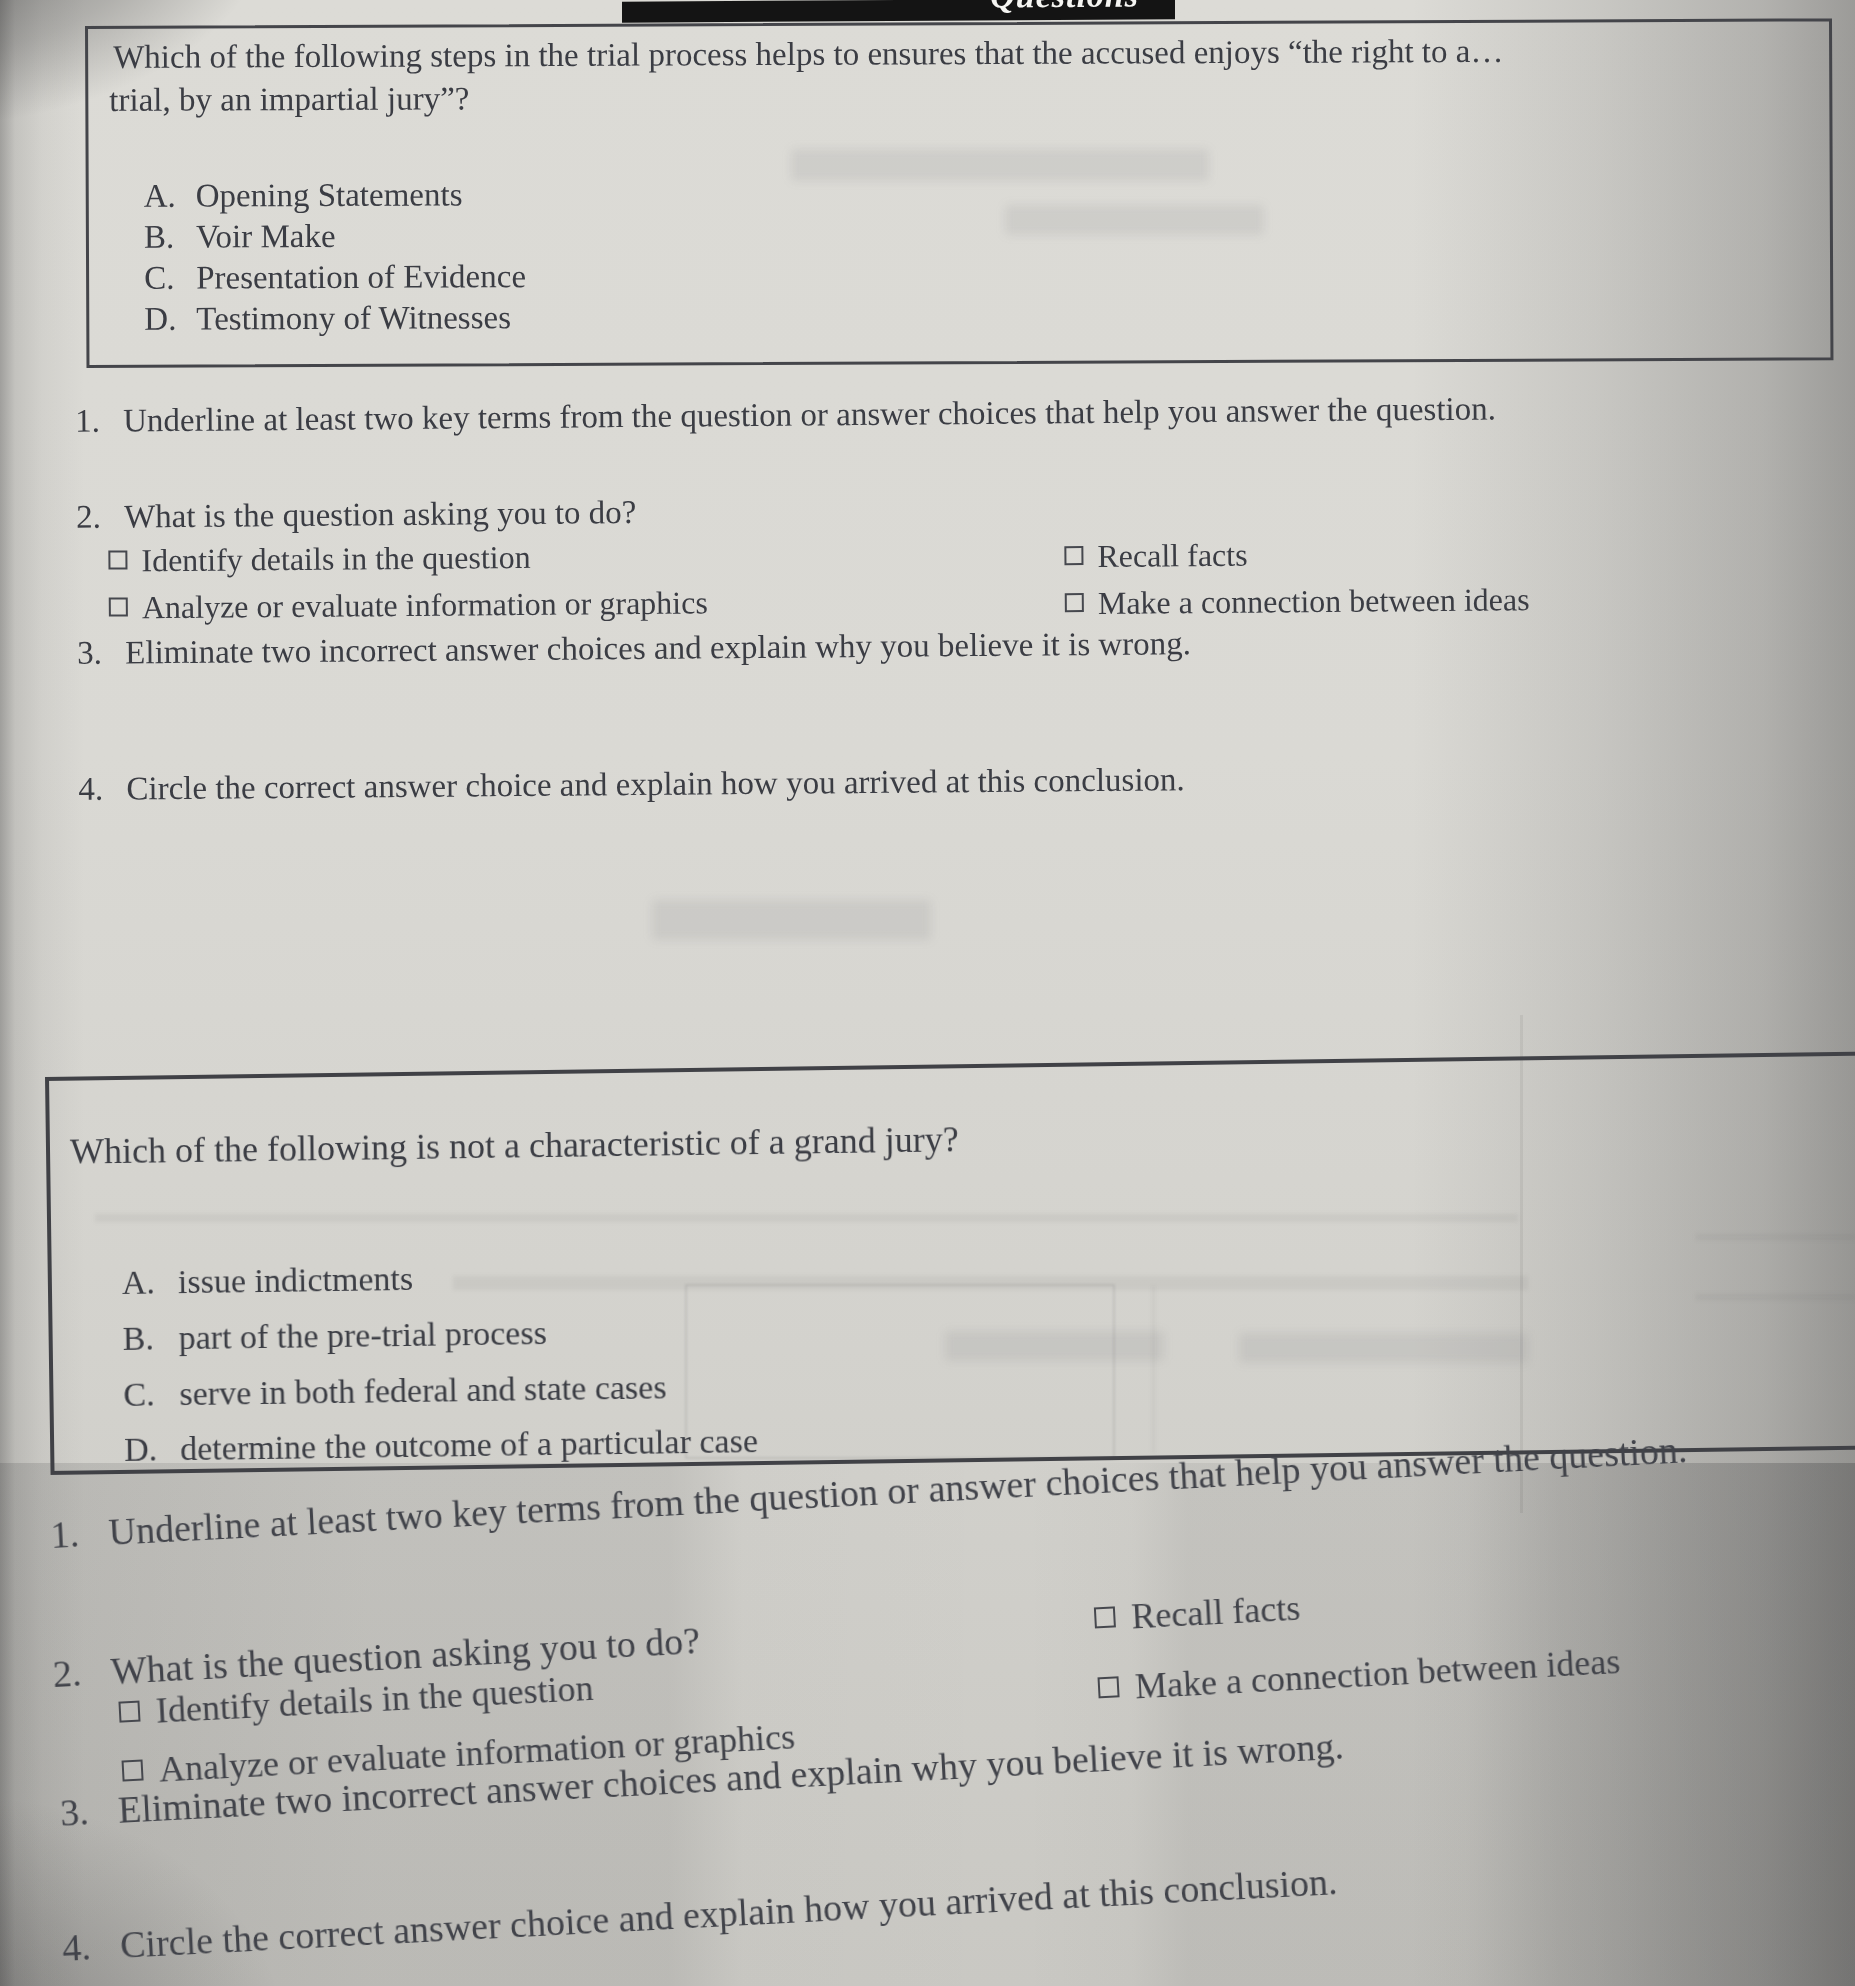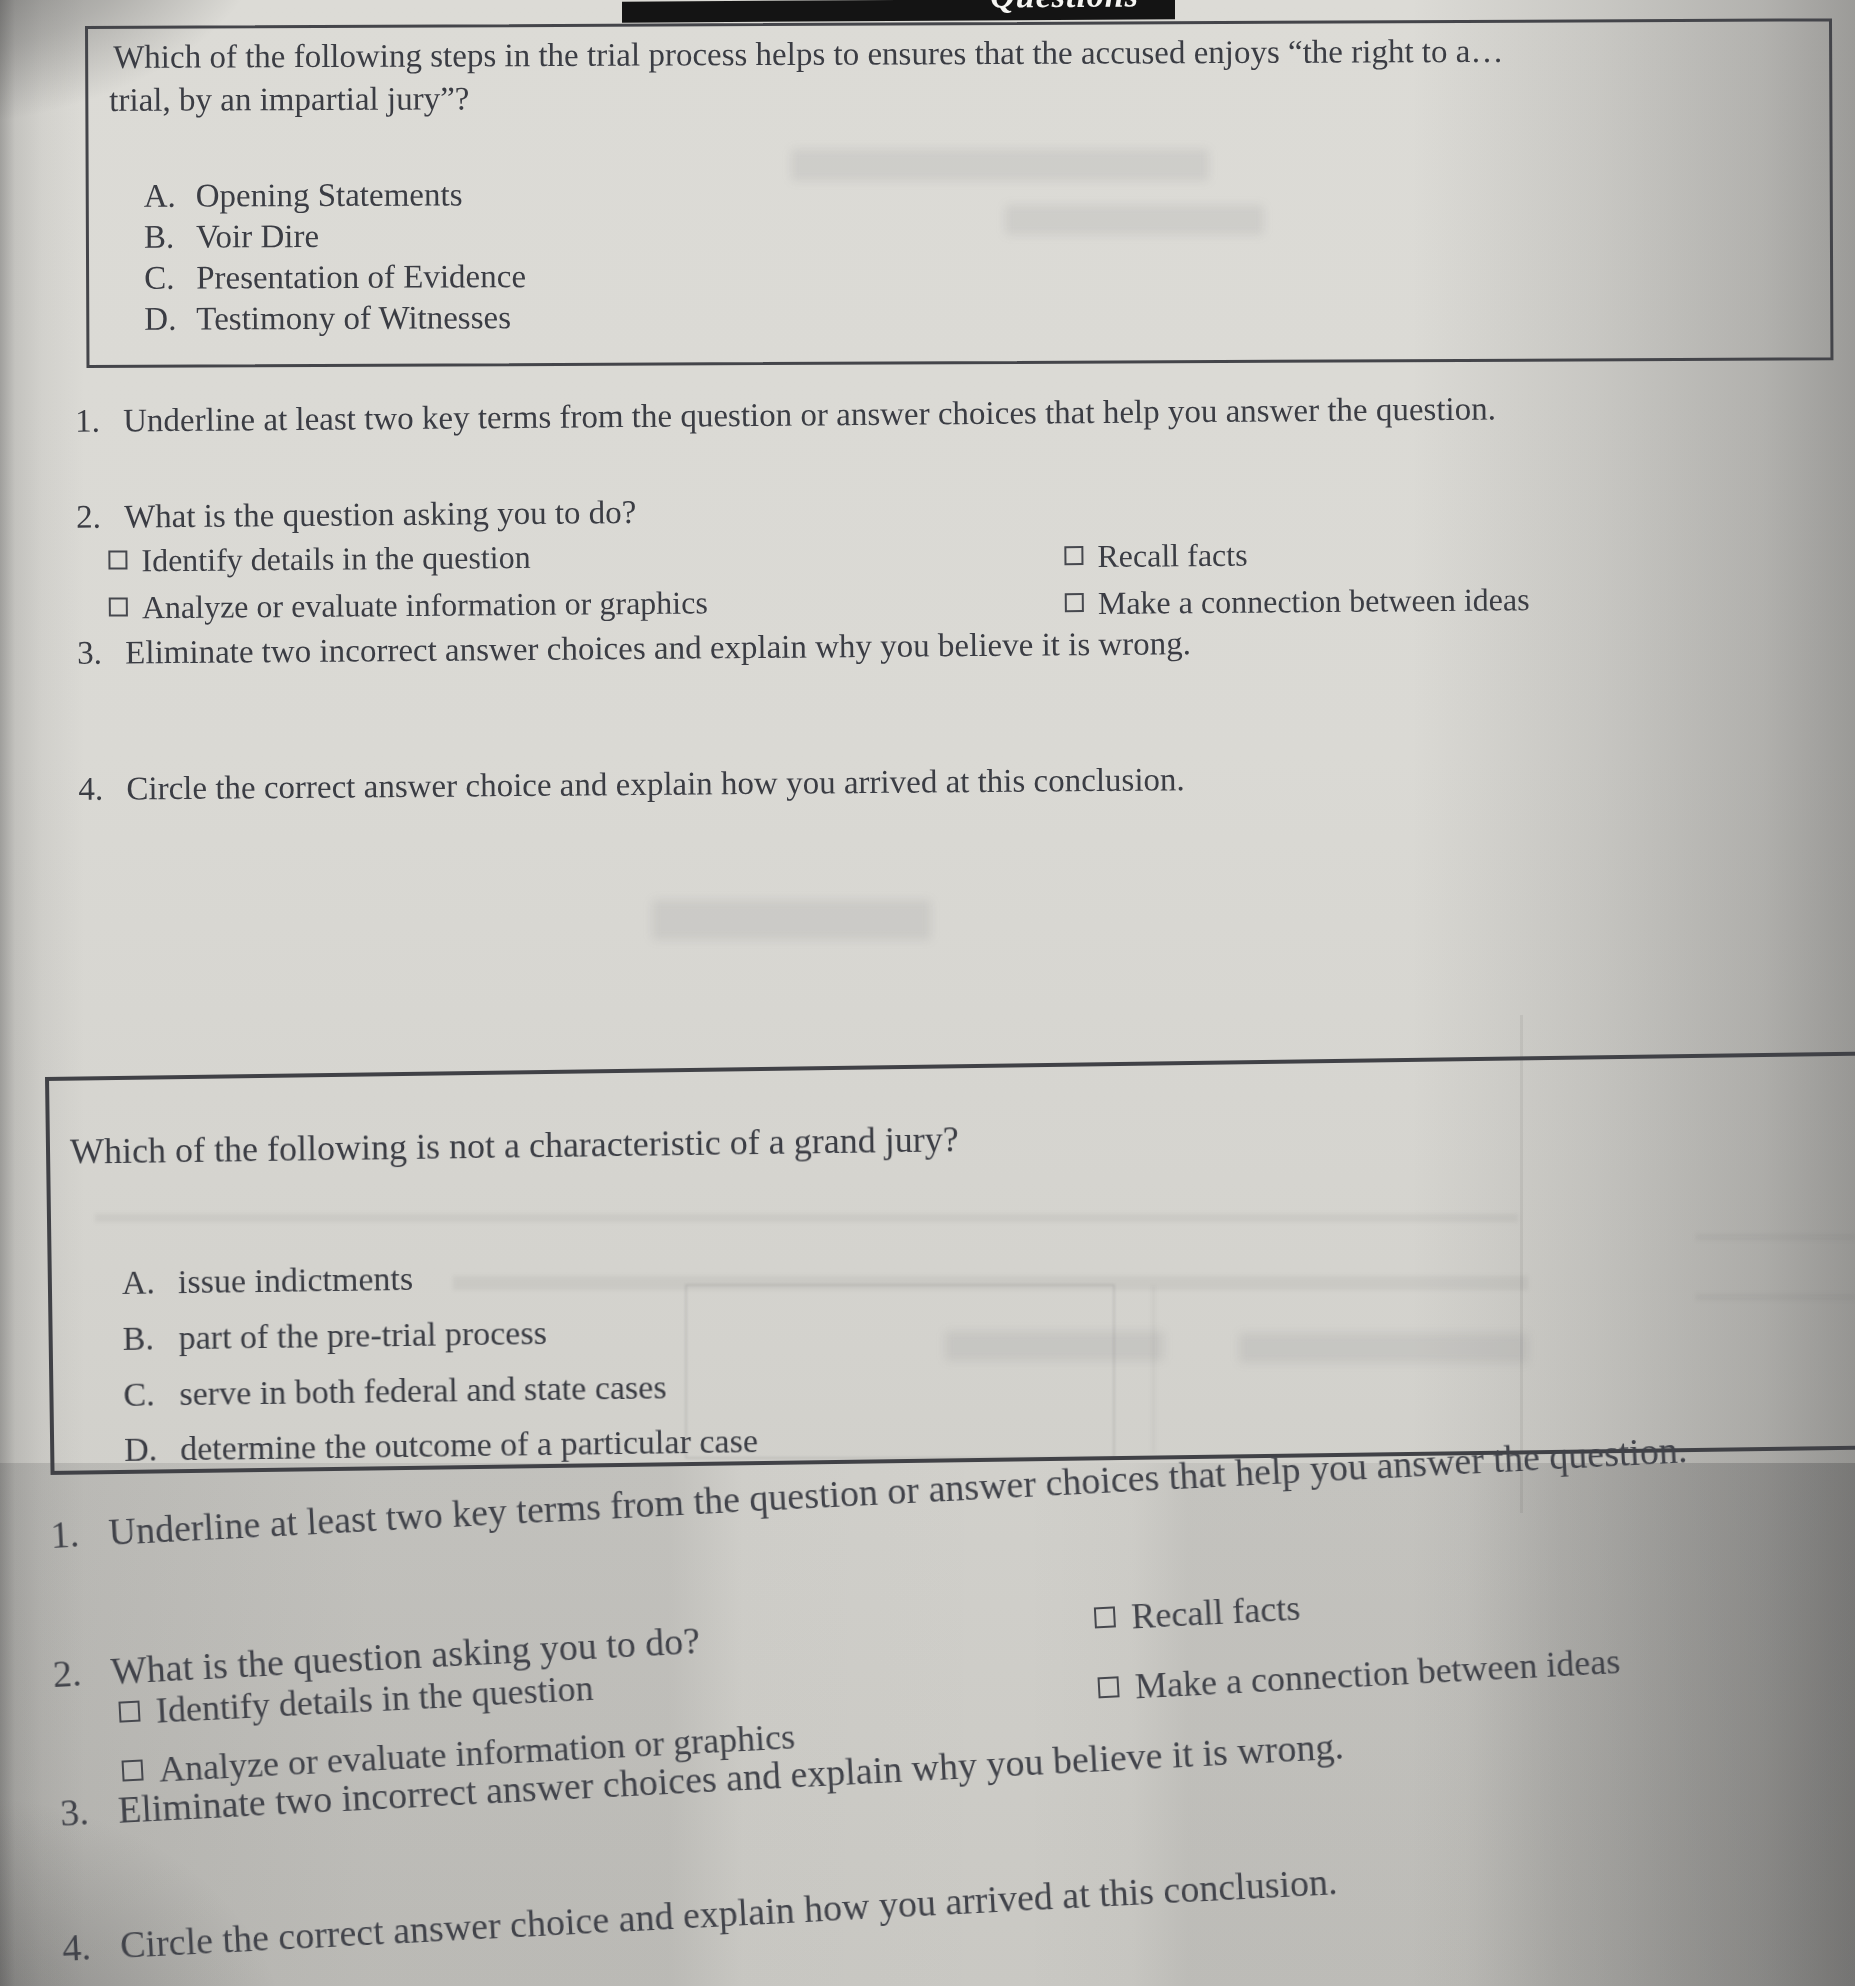--- a/index.html
+++ b/index.html
@@ -92,21 +92,21 @@
     <div class="qbox1">
       <div class="q1-line q1-l1">Which of the following steps in the trial process helps to ensures that the accused enjoys “the right to a…</div>
       <div class="q1-line q1-l2">trial, by an impartial jury”?</div>
 
       <div class="optrow" style="left:55px; top:149px;">
         <span class="letter">A.</span>
         <span class="t">Opening Statements</span>
       </div>
       <div class="optrow" style="left:55px; top:190px;">
         <span class="letter">B.</span>
-        <span class="t">Voir Dire</span>
+        <span class="t">Voir Make</span>
       </div>
       <div class="optrow" style="left:55px; top:231px;">
         <span class="letter">C.</span>
         <span class="t">Presentation of Evidence</span>
       </div>
       <div class="optrow" style="left:55px; top:272px;">
         <span class="letter">D.</span>
         <span class="t">Testimony of Witnesses</span>
       </div>
     </div>

